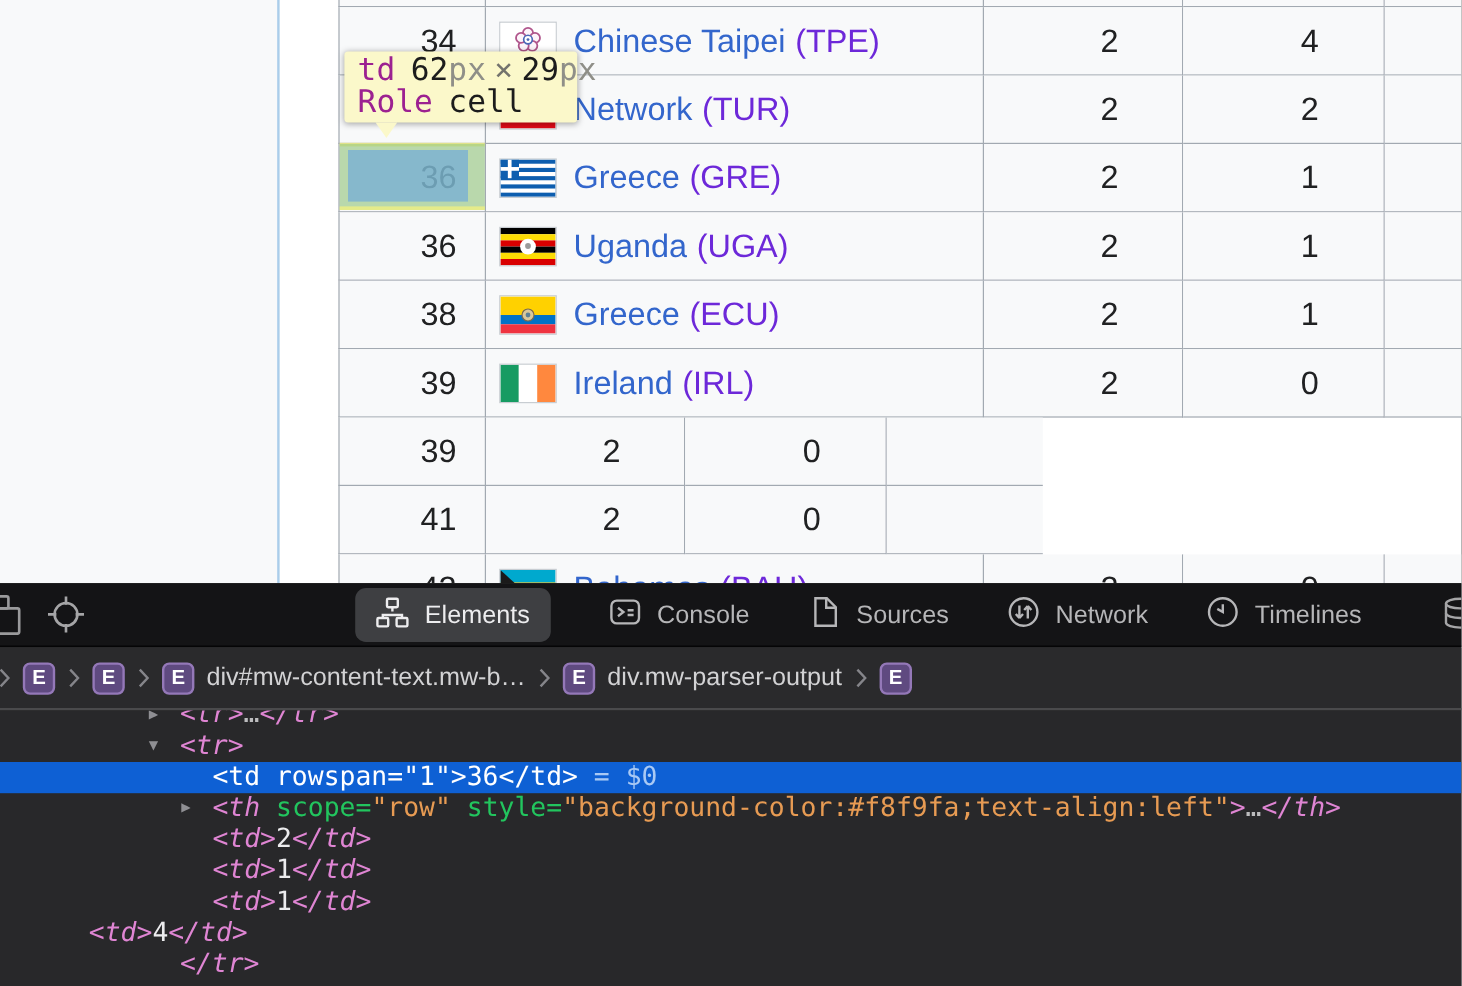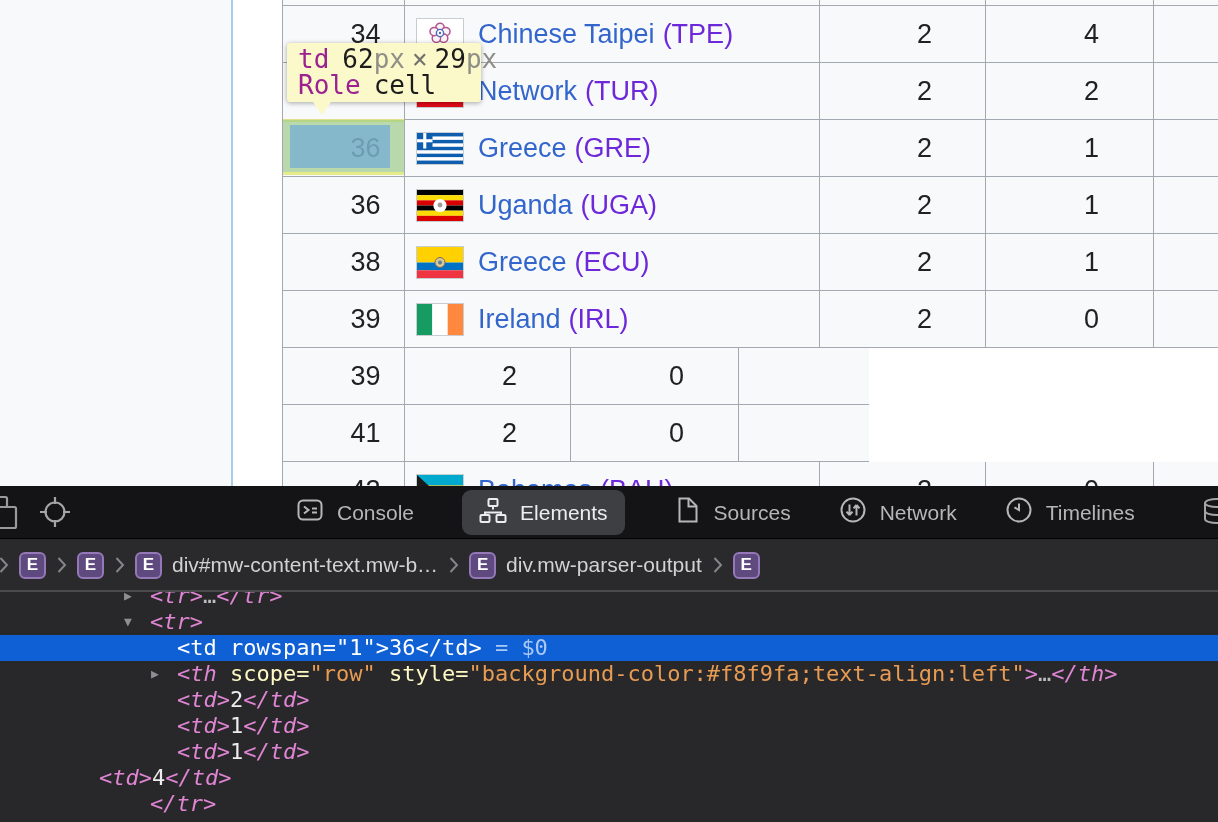--- a/index.html
+++ b/index.html
@@ -74,21 +74,21 @@
   .crumb-label{margin-left:10px;}
   .crumb-label:empty{display:none;}
 
   .tree{position:absolute;top:106px;bottom:0;left:0;right:0;background:#28282a;overflow:hidden;
         font-family:"DejaVu Sans Mono",monospace;font-size:22px;}
   .cl{position:relative;height:26px;line-height:26px;white-space:pre;color:#e8e8ea;cursor:pointer;}
   .cl.cut{margin-top:-9px;}
   .cl.sel{background:var(--selection-blue,#0e60d4);}
   .tri{position:absolute;top:0;font-size:13px;color:#8f8f93;}
   .tk-tag{color:var(--tag-pink,#df85d3);font-style:italic;}
-  .tk-attr{color:#fef9c3;}
+  .tk-attr{color:#22c55e;}
   .tk-val{color:var(--value-orange,#e79b53);}
   .tk-text{color:#ececee;}
   .tk-ellipsis{color:#bcbcbe;}
   .tk-selected-code{color:#ffffff;}
   .tk-selected-meta{color:#a9c9f4;}
 </style>
 </head>
 <body>
 
 <div class="screen" style="--link-blue: #3366cc; --selection-blue: #0e60d4; --tag-pink: #df85d3; --value-orange: #e79b53; --tooltip-bg: #fbf8ca; --hl-green: rgba(147,196,125,0.62); --hl-blue: rgba(111,168,220,0.68); --badge-purple: #5f4a80;">
@@ -304,40 +304,40 @@
     <div class="toolbar">
       <span class="icon-dock"><svg width="40" height="40" viewBox="0 0 40 40" fill="none" stroke="currentColor" stroke-width="2.2">
             <rect x="2" y="3" width="21" height="10" rx="1.5"></rect>
             <rect x="2" y="13" width="30" height="21" rx="1.5"></rect>
           </svg></span>
       <span class="icon-pick"><svg width="34" height="34" viewBox="0 0 34 34" fill="none" stroke="currentColor" stroke-width="2.2">
             <circle cx="17" cy="17" r="9.5"></circle>
             <path d="M17 2v7M17 25v7M2 17h7M25 17h7"></path>
           </svg></span>
       <div class="tabs">
-  <div class="tab">
-            <span class="tab-icon"><svg width="28" height="28" viewBox="0 0 28 28" fill="none" stroke="currentColor" stroke-width="2">
-                <rect x="2.5" y="4.5" width="23" height="19" rx="4.5"></rect>
-                <path d="M8 10.5l4.5 3.5L8 17.5M16 12.5h5M16 16.5h5"></path>
-              </svg></span>
-            <span class="tab-label">Console</span>
-          </div>
-
   <div class="tab selected">
             <span class="tab-icon"><svg width="28" height="28" viewBox="0 0 28 28" fill="none" stroke="currentColor" stroke-width="2">
                 <rect x="9.5" y="3" width="9" height="7" rx="1"></rect>
                 <path d="M14 10v3.5M6 19v-2.5h16V19"></path>
                 <rect x="1.5" y="19" width="9" height="7" rx="1"></rect>
                 <rect x="17.5" y="19" width="9" height="7" rx="1"></rect>
               </svg></span>
             <span class="tab-label">Elements</span>
           </div>
 
   <div class="tab">
             <span class="tab-icon"><svg width="28" height="28" viewBox="0 0 28 28" fill="none" stroke="currentColor" stroke-width="2">
+                <rect x="2.5" y="4.5" width="23" height="19" rx="4.5"></rect>
+                <path d="M8 10.5l4.5 3.5L8 17.5M16 12.5h5M16 16.5h5"></path>
+              </svg></span>
+            <span class="tab-label">Console</span>
+          </div>
+
+  <div class="tab">
+            <span class="tab-icon"><svg width="28" height="28" viewBox="0 0 28 28" fill="none" stroke="currentColor" stroke-width="2">
                 <path d="M6.5 2.5H16l7.5 7.5v15.5h-17z"></path>
                 <path d="M15.5 3v7.5h7.5"></path>
               </svg></span>
             <span class="tab-label">Sources</span>
           </div>
 
   <div class="tab">
             <span class="tab-icon"><svg width="28" height="28" viewBox="0 0 28 28" fill="none" stroke="currentColor" stroke-width="2">
                 <circle cx="14" cy="14" r="11.5"></circle>
                 <path d="M10.5 8.5v10.5M10.5 19l-3-3.4M10.5 19l3-3.4M17.5 19.5V9M17.5 9l-3 3.4M17.5 9l3 3.4"></path>
@@ -406,17 +406,17 @@
       </div>
 
     <div class="tree">
         <div class="cl cut" style="padding-left: 150px;"><span class="tri" style="left: 124px;">▶</span><span class="tk-tag">&lt;tr&gt;</span><span class="tk-ellipsis">…</span><span class="tk-tag">&lt;/tr&gt;</span></div>
         <div class="cl" style="padding-left: 150px;"><span class="tri" style="left: 124px;">▼</span><span class="tk-tag">&lt;tr&gt;</span></div>
         <div class="cl sel" style="padding-left: 177px;"><span class="tk-selected-code">&lt;td rowspan="1"&gt;36&lt;/td&gt;</span><span class="tk-selected-meta"> = $0</span></div>
         <div class="cl" style="padding-left: 177px;"><span class="tri" style="left: 151px;">▶</span><span class="tk-tag">&lt;th</span><span class="tk-text"> </span><span class="tk-attr">scope</span><span class="tk-attr">=</span><span class="tk-val">"row"</span><span class="tk-text"> </span><span class="tk-attr">style</span><span class="tk-attr">=</span><span class="tk-val">"background-color:#f8f9fa;text-align:left"</span><span class="tk-tag">&gt;</span><span class="tk-ellipsis">…</span><span class="tk-tag">&lt;/th&gt;</span></div>
         <div class="cl" style="padding-left: 177px;"><span class="tk-tag">&lt;td&gt;</span><span class="tk-text">2</span><span class="tk-tag">&lt;/td&gt;</span></div>
         <div class="cl" style="padding-left: 177px;"><span class="tk-tag">&lt;td&gt;</span><span class="tk-text">1</span><span class="tk-tag">&lt;/td&gt;</span></div>
         <div class="cl" style="padding-left: 177px;"><span class="tk-tag">&lt;td&gt;</span><span class="tk-text">1</span><span class="tk-tag">&lt;/td&gt;</span></div>
-        <div class="cl" style="padding-left: 99px;"><span class="tk-tag">&lt;td&gt;</span><span class="tk-text">4</span><span class="tk-tag">&lt;/td&gt;</span></div>
+        <div class="cl" style="padding-left: 74px;"><span class="tk-tag">&lt;td&gt;</span><span class="tk-text">4</span><span class="tk-tag">&lt;/td&gt;</span></div>
         <div class="cl" style="padding-left: 150px;"><span class="tk-tag">&lt;/tr&gt;</span></div>
       </div>
   </section>
 </div>
 
 </body></html>

